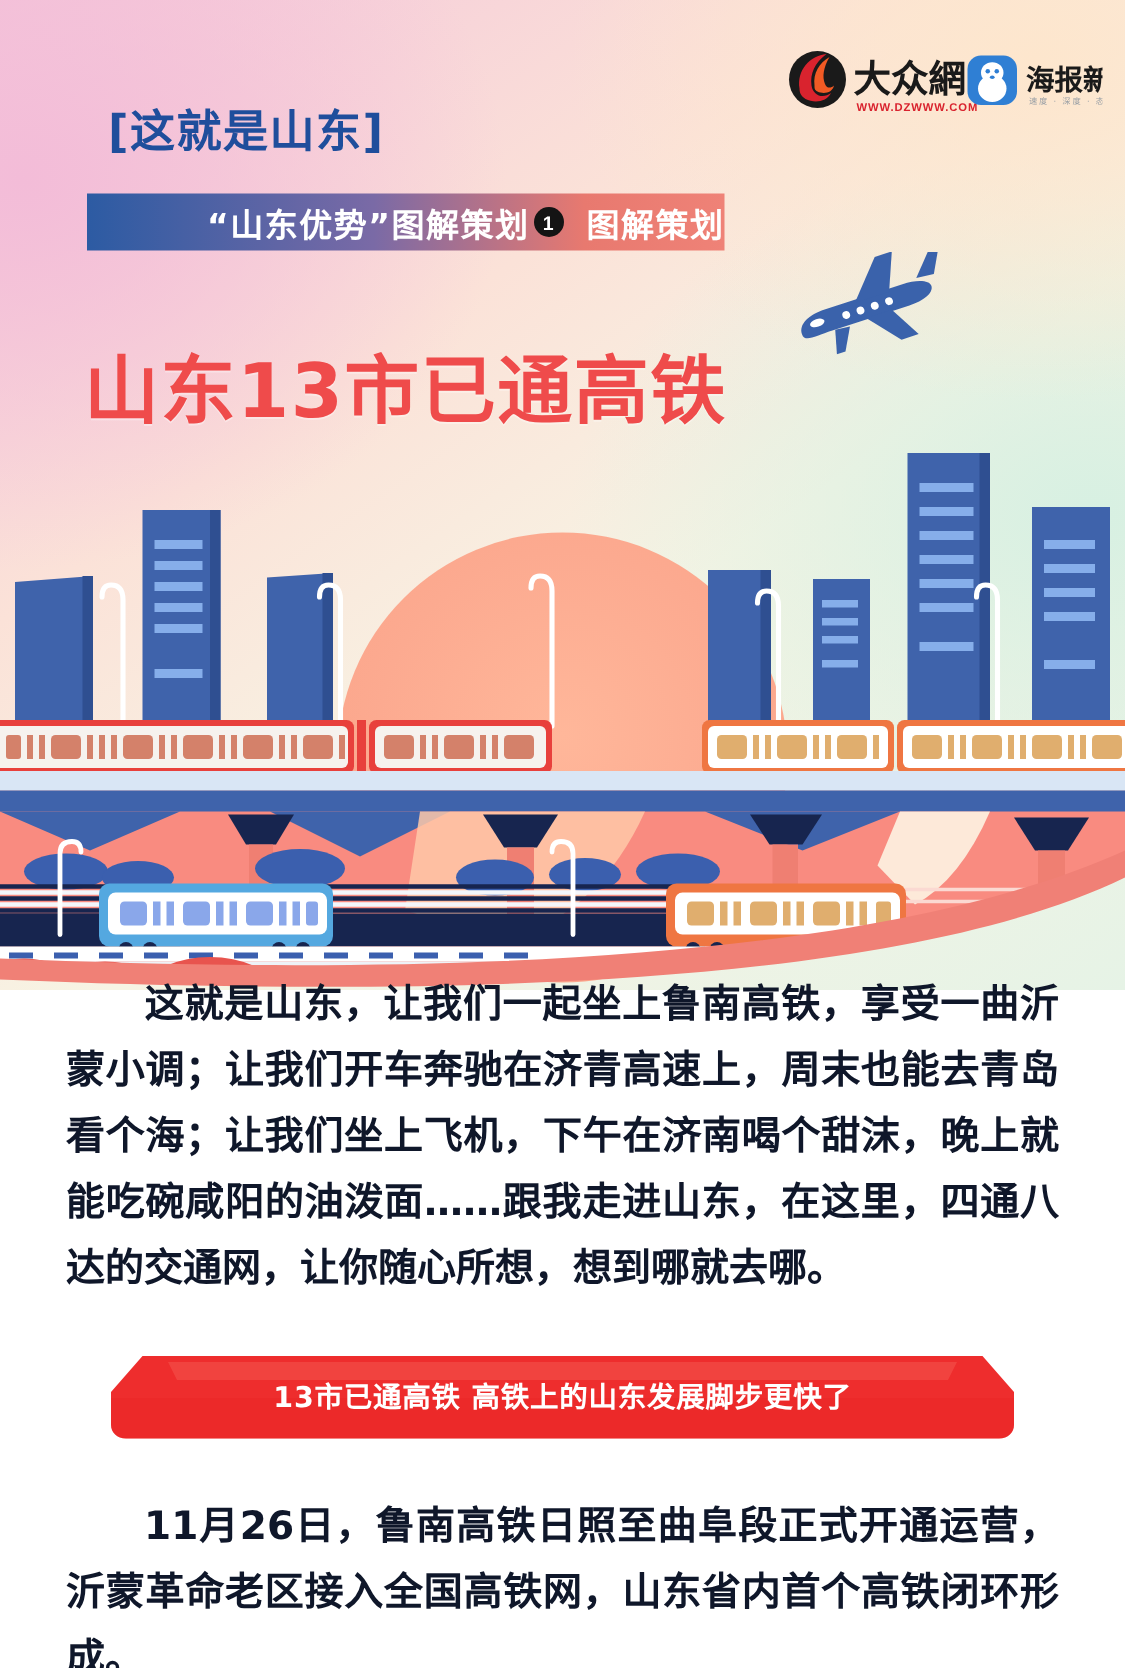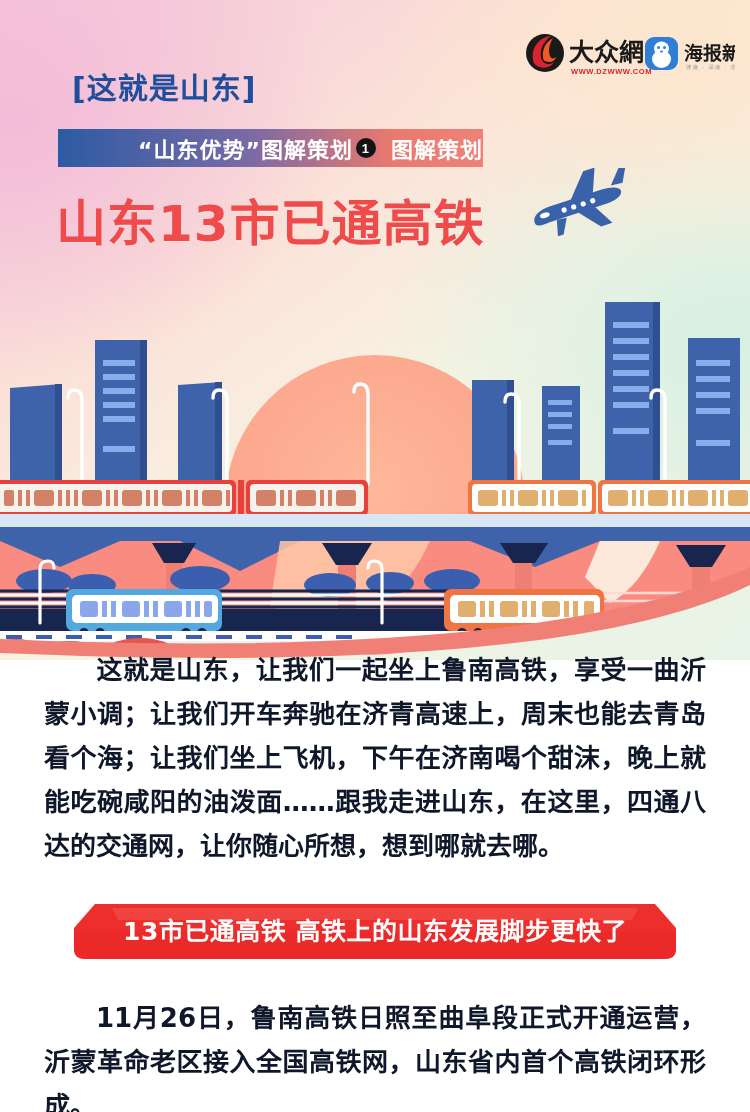--- a/index.html
+++ b/index.html
@@ -59,21 +59,21 @@
     margin:0 3px; line-height:1;
     font-family:"Liberation Sans",sans-serif;
   }
   .main-title{
     position:absolute; left:56px; top:196px;
     color:#ef4b4b; font-weight:bold; font-size:50px; line-height:1.14;
     letter-spacing:1px;
     font-family:"DejaVu Sans","Liberation Sans",sans-serif;
     text-shadow:0 1px 0 rgba(255,255,255,.35);
   }
-  .main-title div{ white-space:nowrap; }
+  .main-title div{ white-space:nowrap;margin-top:37px; }
 
   
   .skyline{ position:absolute; left:0; top:300px; width:750px; height:200px; }
 
   
   .upper-deck{ position:absolute; left:0; top:478px; width:750px; height:40px; }
   .deck-slab{
     position:absolute; left:0; top:514px; width:750px; height:13px;
     background:#d9e6f5;
   }
@@ -93,21 +93,21 @@
     padding:0 44px; text-align:justify;
     font-family:"DejaVu Sans","Liberation Sans",sans-serif;
   }
   .para .indent{ display:inline-block; width:2em; }
 
   
   .ribbon-wrap{ position:relative; width:750px; height:72px; margin-top:30px; }
   .ribbon-text{
     position:absolute; left:0; top:0; width:750px; height:62px;
     display:flex; align-items:center; justify-content:center;
-    color:#ffffff; font-size:25px; font-weight:bold; letter-spacing:.5px;
+    color:#ffffff; font-size:19px; font-weight:bold; letter-spacing:.5px;
     font-family:"DejaVu Sans","Liberation Sans",sans-serif;
     z-index:3;
   }
 </style>
 </head>
 <body>
 
 <div class="hero">
   <div class="hero-bg"></div>
   <div class="sun"></div>

